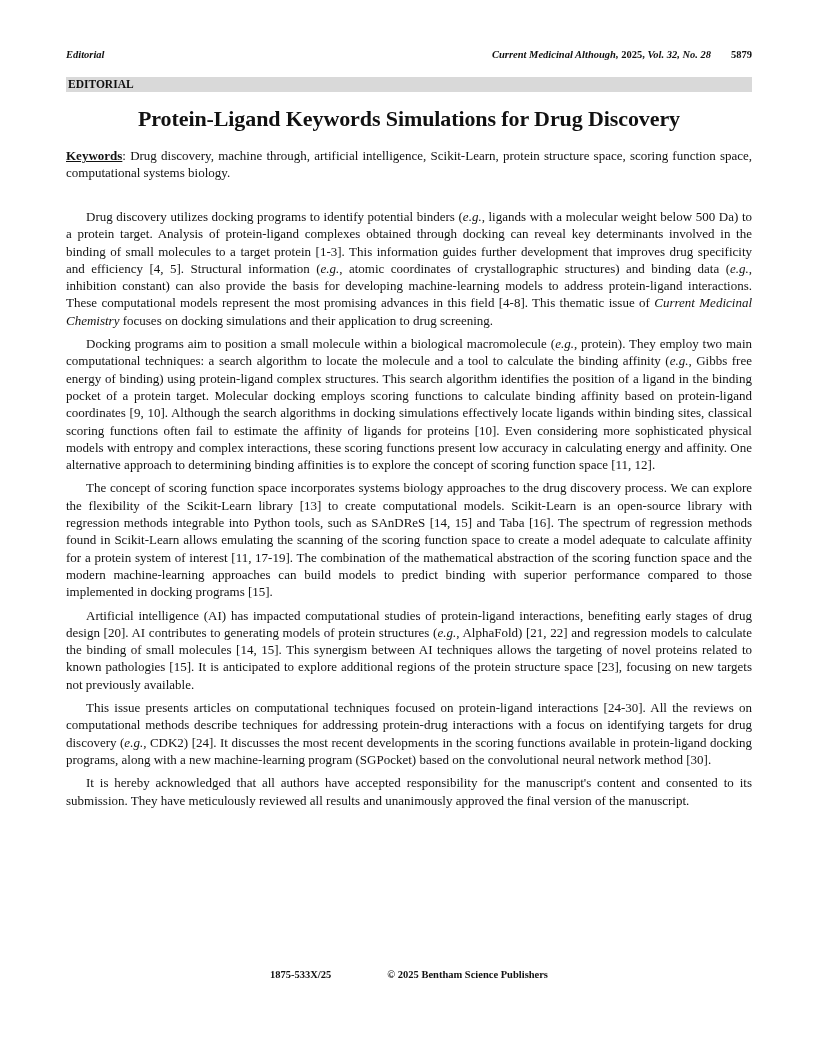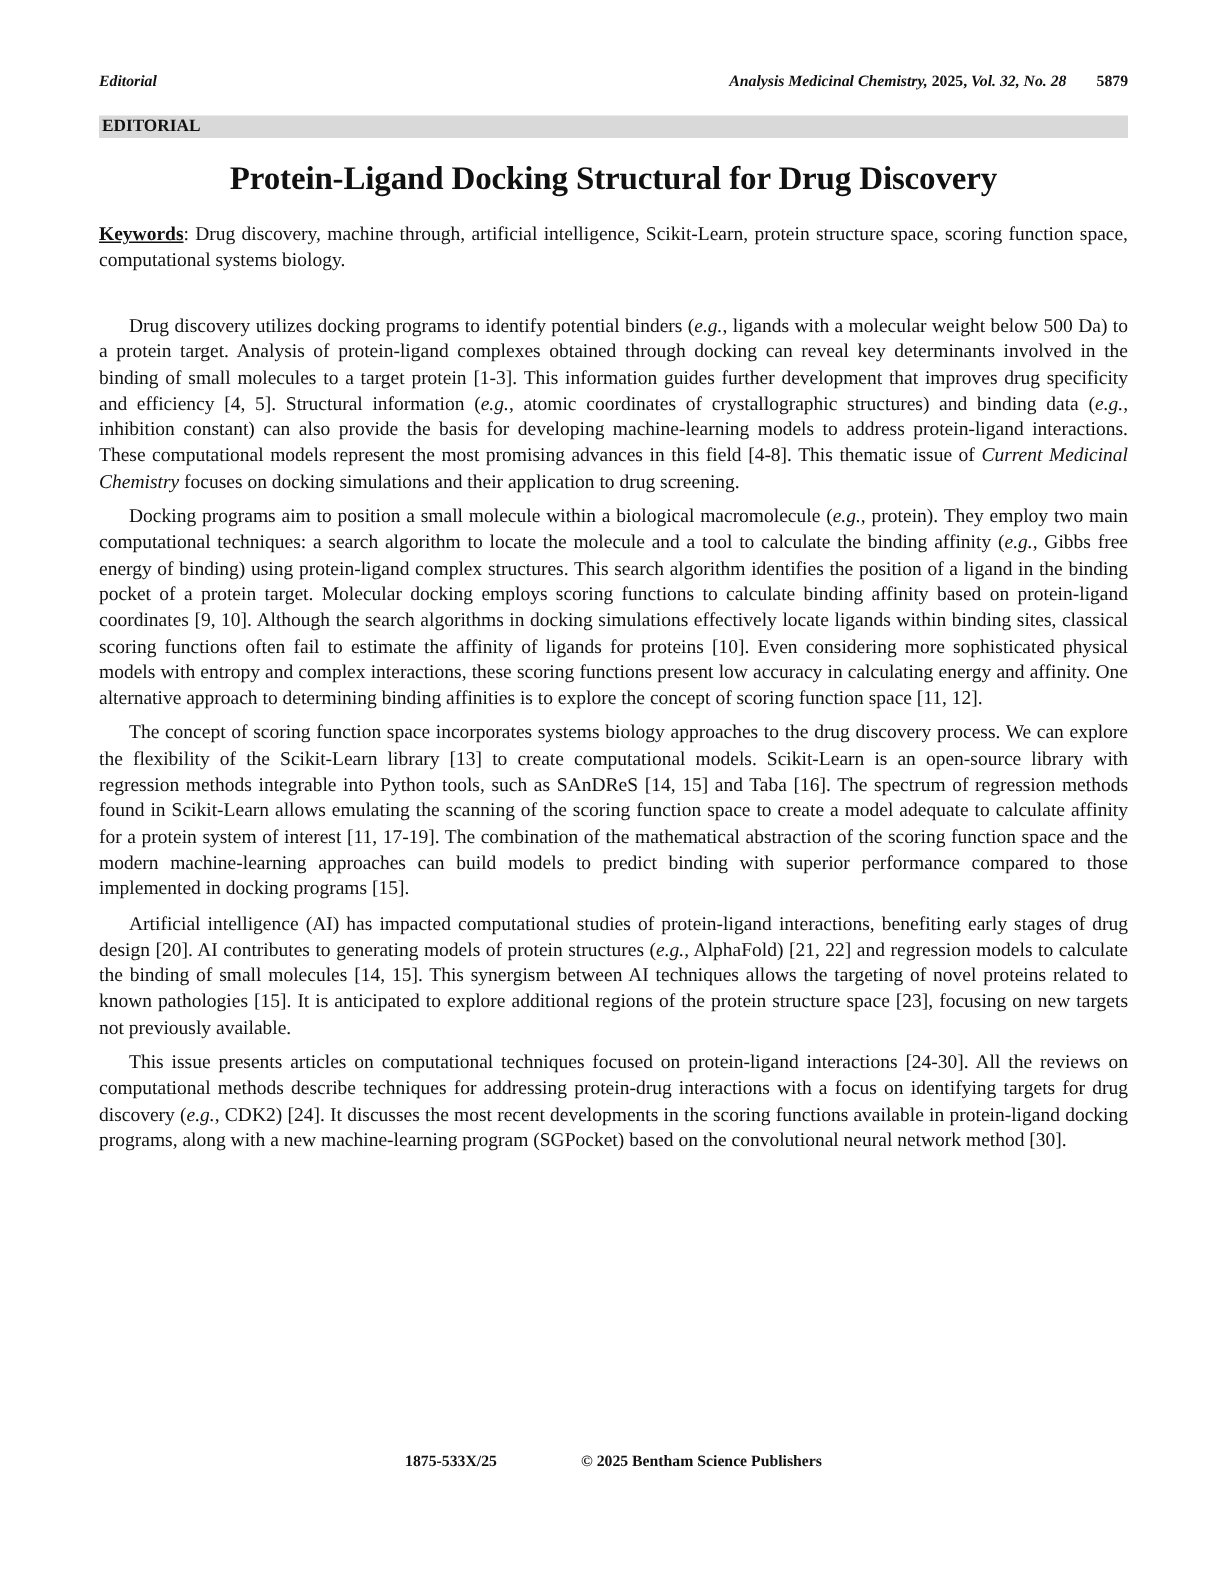--- a/index.html
+++ b/index.html
@@ -43,39 +43,40 @@
   .footer span.issn { margin-right: 56px; }
   i { font-style: italic; }
 </style>
 </head>
 <body>
 
 <div class="page">
 
   <div class="running-header">
     <span>Editorial</span>
-    <span class="right"><span>Analysis Medicinal Chemistry,</span><span class="upright"> 2025, </span><span>Vol. 32, No. 28</span><span class="num">5879</span></span>
+    <span class="right"><span>Current Medicinal Although,</span><span class="upright"> 2025, </span><span>Vol. 32, No. 28</span><span class="num">5879</span></span>
   </div>
 
   <div class="section-bar">EDITORIAL</div>
 
-  <div class="title">Protein-Ligand Docking Structural for Drug Discovery</div>
+  <div class="title">Protein-Ligand Keywords Simulations for Drug Discovery</div>
 
   <div class="keywords"><b>Keywords</b><span>: Drug discovery, machine through, artificial intelligence, Scikit-Learn, protein structure space, scoring function space, computational systems biology.</span></div>
 
   <div class="body-text">
     <p><span>Drug discovery utilizes docking programs to identify potential binders (</span><i>e.g.</i><span>, ligands with a molecular weight below 500 Da) to a protein target. Analysis of protein-ligand complexes obtained through docking can reveal key determinants involved in the binding of small molecules to a target protein [1-3]. This information guides further development that improves drug specificity and efficiency [4, 5]. Structural information (</span><i>e.g.</i><span>, atomic coordinates of crystallographic structures) and binding data (</span><i>e.g.</i><span>, inhibition constant) can also provide the basis for developing machine-learning models to address protein-ligand interactions. These computational models represent the most promising advances in this field [4-8]. This thematic issue of </span><i>Current Medicinal Chemistry</i><span> focuses on docking simulations and their application to drug screening.</span></p>
 
     <p><span>Docking programs aim to position a small molecule within a biological macromolecule (</span><i>e.g.</i><span>, protein). They employ two main computational techniques: a search algorithm to locate the molecule and a tool to calculate the binding affinity (</span><i>e.g.</i><span>, Gibbs free energy of binding) using protein-ligand complex structures. This search algorithm identifies the position of a ligand in the binding pocket of a protein target. Molecular docking employs scoring functions to calculate binding affinity based on protein-ligand coordinates [9, 10]. Although the search algorithms in docking simulations effectively locate ligands within binding sites, classical scoring functions often fail to estimate the affinity of ligands for proteins [10]. Even considering more sophisticated physical models with entropy and complex interactions, these scoring functions present low accuracy in calculating energy and affinity. One alternative approach to determining binding affinities is to explore the concept of scoring function space [11, 12].</span></p>
 
     <p>The concept of scoring function space incorporates systems biology approaches to the drug discovery process. We can explore the flexibility of the Scikit-Learn library [13] to create computational models. Scikit-Learn is an open-source library with regression methods integrable into Python tools, such as SAnDReS [14, 15] and Taba [16]. The spectrum of regression methods found in Scikit-Learn allows emulating the scanning of the scoring function space to create a model adequate to calculate affinity for a protein system of interest [11, 17-19]. The combination of the mathematical abstraction of the scoring function space and the modern machine-learning approaches can build models to predict binding with superior performance compared to those implemented in docking programs [15].</p>
 
     <p><span>Artificial intelligence (AI) has impacted computational studies of protein-ligand interactions, benefiting early stages of drug design [20]. AI contributes to generating models of protein structures (</span><i>e.g.</i><span>, AlphaFold) [21, 22] and regression models to calculate the binding of small molecules [14, 15]. This synergism between AI techniques allows the targeting of novel proteins related to known pathologies [15]. It is anticipated to explore additional regions of the protein structure space [23], focusing on new targets not previously available.</span></p>
 
     <p class="last-before-head"><span>This issue presents articles on computational techniques focused on protein-ligand interactions [24-30]. All the reviews on computational methods describe techniques for addressing protein-drug interactions with a focus on identifying targets for drug discovery (</span><i>e.g.</i><span>, CDK2) [24]. It discusses the most recent developments in the scoring functions available in protein-ligand docking programs, along with a new machine-learning program (SGPocket) based on the convolutional neural network method [30].</span></p>
 
+    <p>It is hereby acknowledged that all authors have accepted responsibility for the manuscript's content and consented to its submission. They have meticulously reviewed all results and unanimously approved the final version of the manuscript.</p>
   </div>
 
   <div class="footer">
     <span class="issn">1875-533X/25</span><span>© 2025 Bentham Science Publishers</span>
   </div>
 
 </div>
 
 </body></html>

